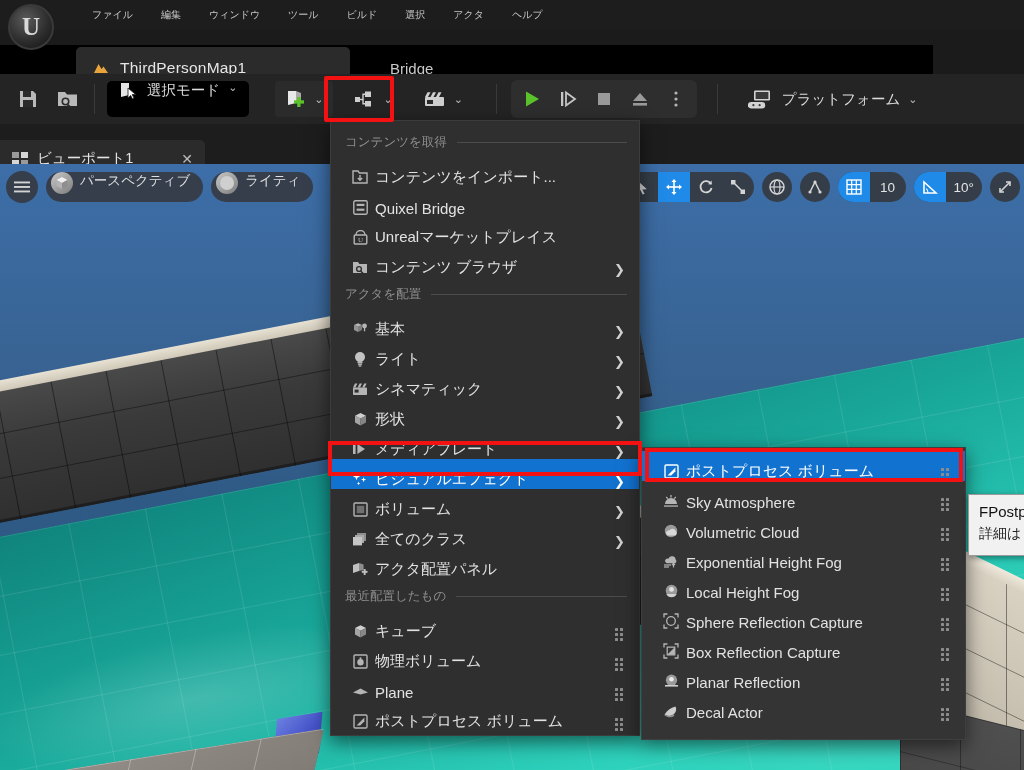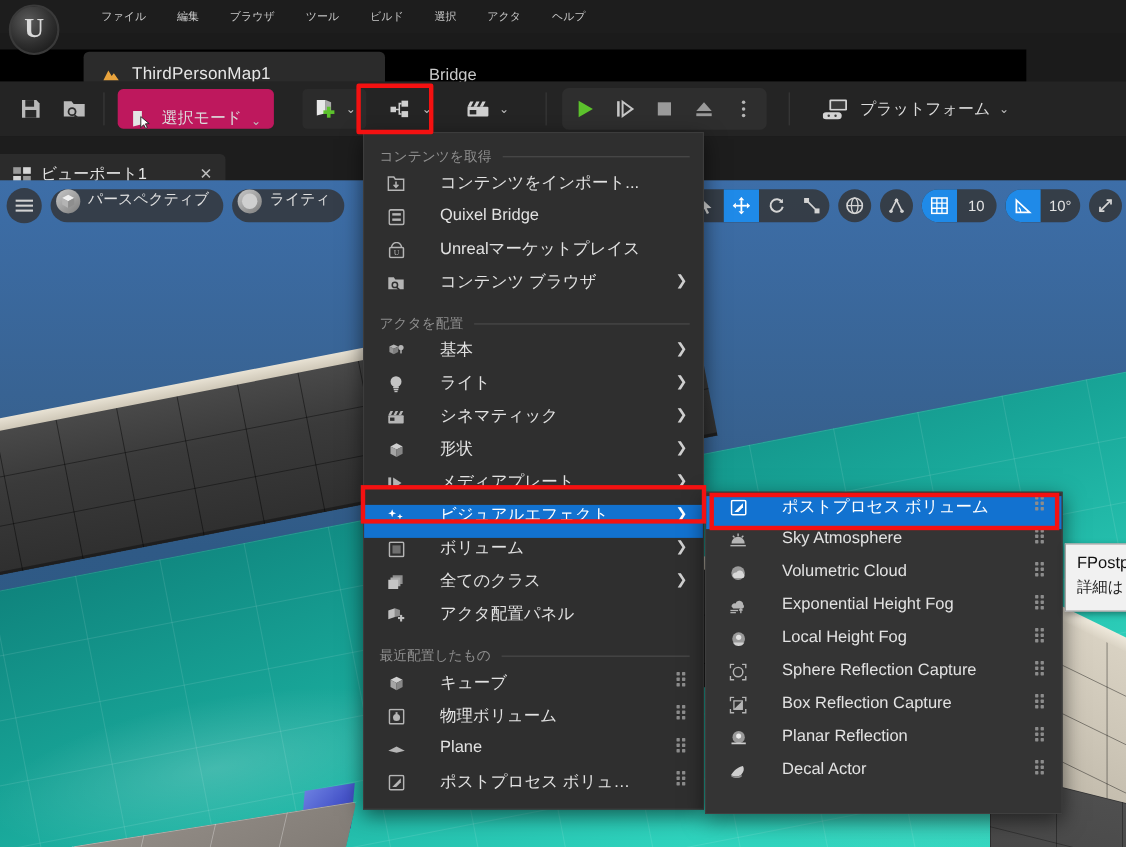--- a/index.html
+++ b/index.html
@@ -57,22 +57,22 @@
   .toolbar {
     position: absolute; left: 0; top: 74px; width: 1024px; height: 50px;
     background: #242424; display: flex; align-items: center;
   }
   .tb-sep { width: 1px; height: 30px; background: #3a3a3a; margin: 0 6px; }
   .tb-icon-btn {
     width: 40px; height: 36px; display: flex; align-items: center; justify-content: center;
     border-radius: 4px; color: #c3c3c3;
   }
   .mode-pill {
-    height: 36px; background: #be185d; border-radius: 5px;
-    display: flex; align-items: flex-end; gap: 8px; padding: 0 12px;
+    height: 36px; background: #000000; border-radius: 5px;
+    display: flex; align-items: flex-start; gap: 8px; padding: 0 12px;
     color: #dcdcdc; font-size: 14.5px;
   }
   .caret { font-size: 11px; color: #bdbdbd; }
   .add-btn {
     height: 36px; width: 58px; display:flex; align-items:center; justify-content:center;
     gap: 5px; border-radius: 4px; background: #2b2b2b;
   }
   .plain-btn {
     height: 36px; display: flex; align-items: center; gap: 5px;
     padding: 0 9px; border-radius: 4px; color: #c9c9c9;
@@ -268,22 +268,22 @@
     box-shadow: 0 6px 18px rgba(0,0,0,.55);
     z-index: 20; padding-top: 4px;
   }
   .sec-head {
     display: flex; align-items: center; gap: 10px;
     padding: 9px 12px 6px 14px;
     color: #8e8e8e; font-size: 12.5px; white-space: nowrap; text-align: center;
   }
   .sec-head .rule { flex: 1; height: 1px; background: #4c4c4c; }
   .mrow {
-    display: flex; align-items: flex-start; height: 30px;
-    padding: 0 10px 0 18px; gap: 29px; color: #e2e2e2; font-size: 15px;
+    display: flex; align-items: flex-end; height: 30px;
+    padding: 0 10px 0 18px; gap: 4px; color: #e2e2e2; font-size: 15px;
     position: relative;
   }
   .mrow .mico {
     width: 22px; height: 20px; display: flex; align-items: center; justify-content: center;
     color: #b5b5b5; flex: none;
   }
   .mrow .mlabel { white-space: nowrap; overflow: hidden; text-overflow: ellipsis; }
   .mrow .arrow { margin-left: auto; color: #cfcfcf; font-size: 13px; padding-right: 4px; }
   .mrow .dragdots { margin-left: auto; display: grid; grid-template-columns: 3px 3px;
     grid-template-rows: 3px 3px 3px; gap: 2px; padding-right: 6px; }
@@ -321,21 +321,21 @@
 </style>
 </head>
 <body>
 
 <div id="app">
 
   <div class="menubar">
     <div class="items">
       <span class="menu-item">ファイル</span>
       <span class="menu-item">編集</span>
-      <span class="menu-item">ブラウザ</span>
+      <span class="menu-item">ウィンドウ</span>
       <span class="menu-item">ツール</span>
       <span class="menu-item">ビルド</span>
       <span class="menu-item">選択</span>
       <span class="menu-item">アクタ</span>
       <span class="menu-item">ヘルプ</span>
     </div>
   </div>
 
   <div class="ue-logo">U</div>
 

